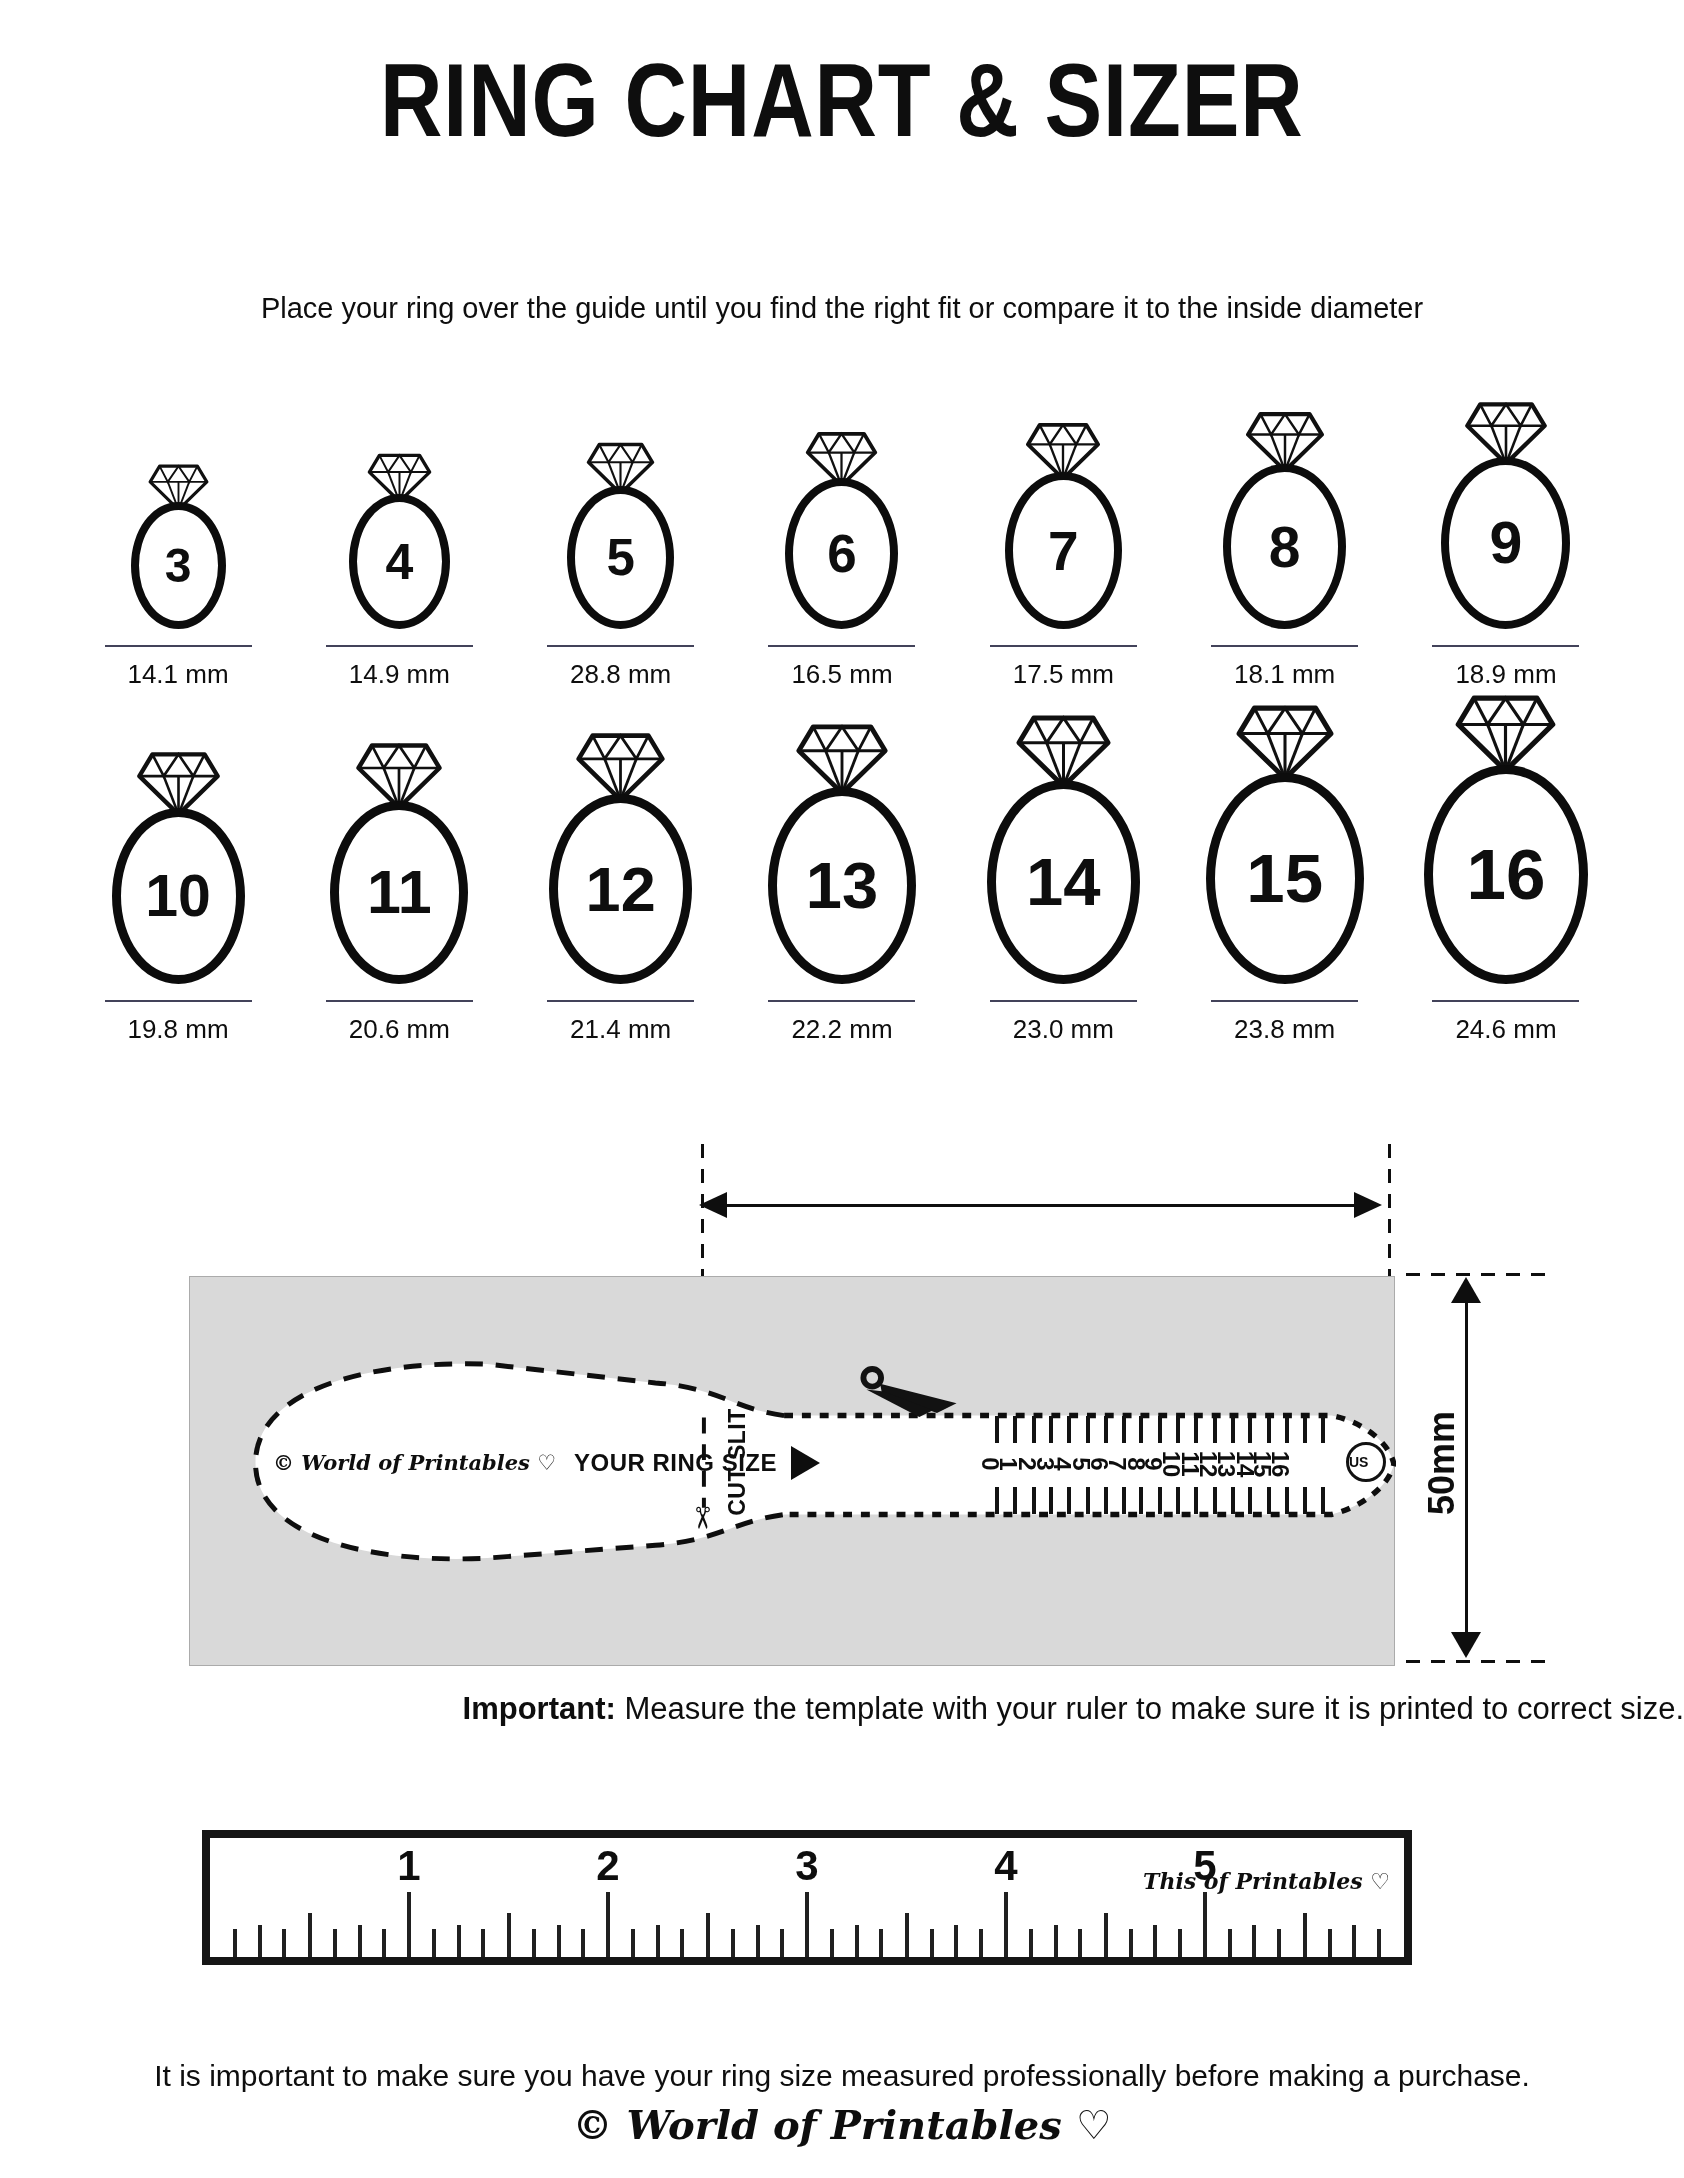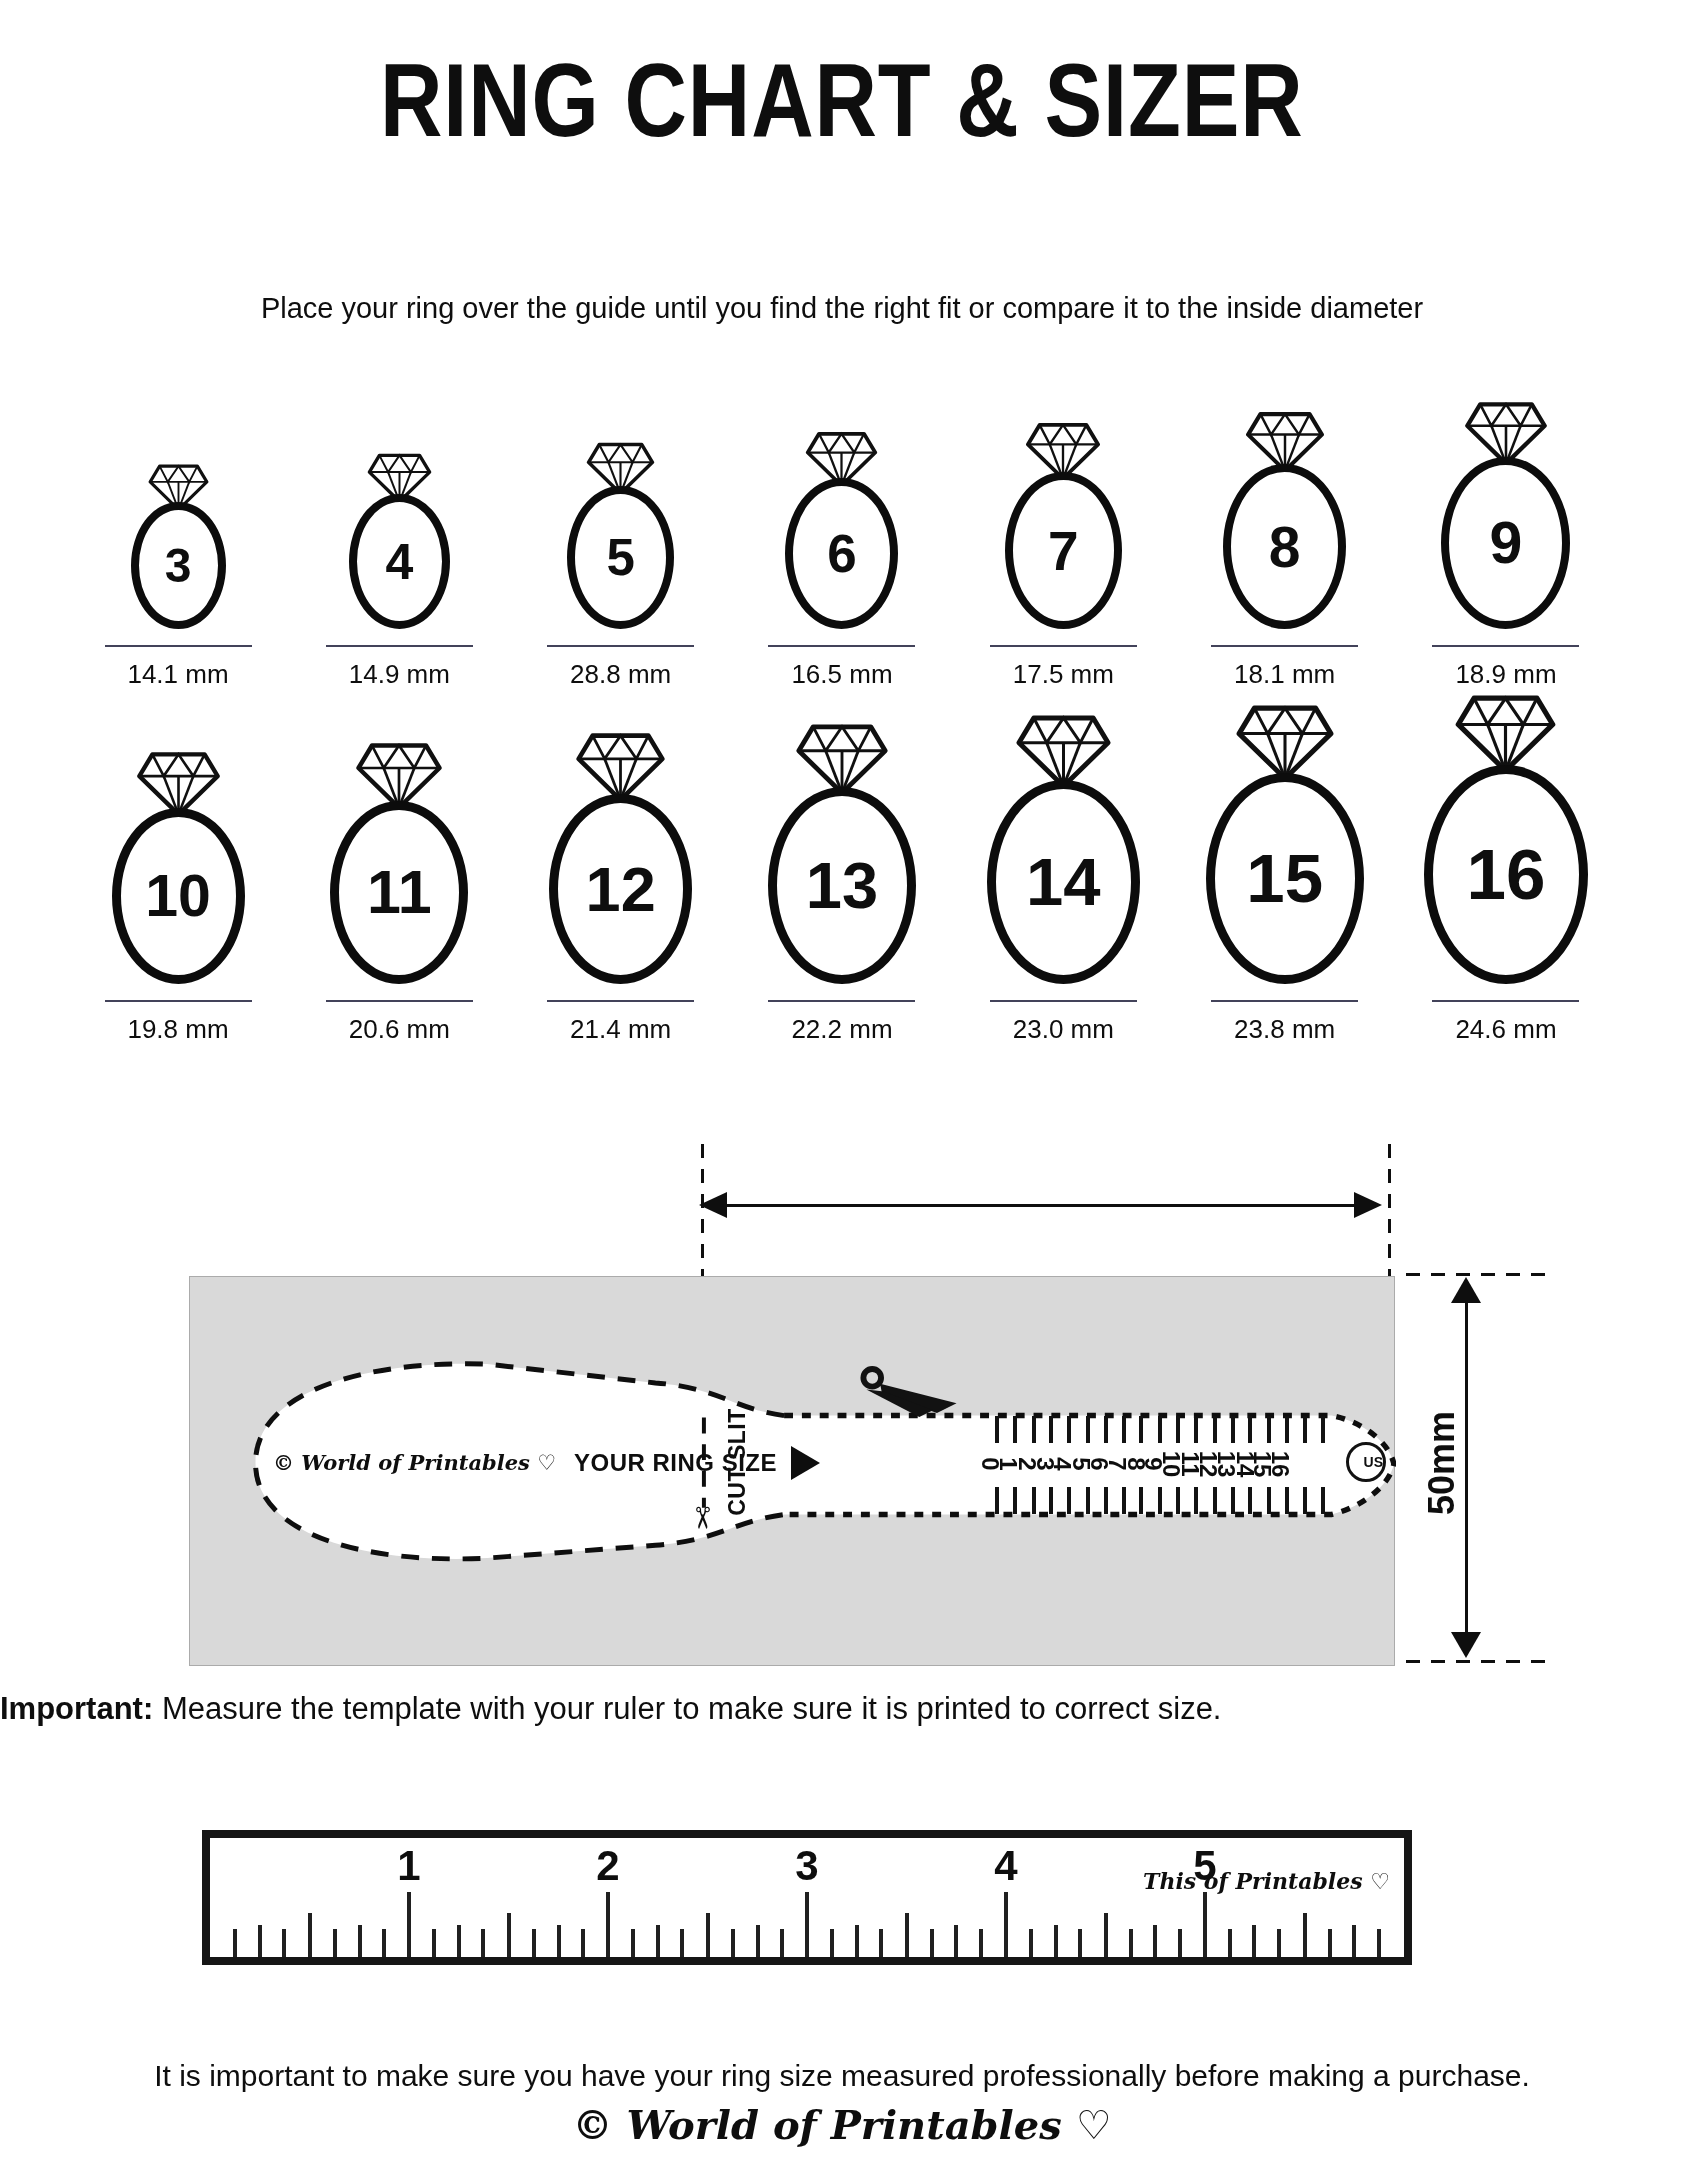--- a/index.html
+++ b/index.html
@@ -61,25 +61,25 @@
            display:flex;align-items:center;justify-content:center;transform:rotate(-90deg);
            font-size:23px;font-weight:bold;letter-spacing:0.5px;white-space:nowrap;}
   .sc-small{position:absolute;left:499px;top:226px;font-size:30px;line-height:30px;
             font-family:"DejaVu Sans",sans-serif;transform:rotate(90deg);}
   .sc-big{position:absolute;left:668px;top:89px;}
   .snum{position:absolute;top:165px;width:30px;height:44px;display:flex;
         align-items:center;justify-content:center;}
   .snum span{transform:rotate(90deg);font-size:24px;font-weight:bold;white-space:nowrap;}
   .tick{position:absolute;width:4px;background:#121212;}
   .us-circle{position:absolute;left:1156px;top:165px;width:34px;height:34px;border:3px solid #121212;
-             border-radius:50%;display:flex;align-items:center;justify-content:flex-end;
+             border-radius:50%;display:flex;align-items:center;justify-content:flex-start;
              font-size:14px;font-weight:bold;background:#fff;}
 
   
-  .important{position:absolute;top:1691px;left:0;width:1684px;text-align:left;font-size:31px;}
+  .important{position:absolute;top:1691px;left:0;width:1684px;text-align:right;font-size:31px;}
   .important b{font-weight:bold;}
 
   
   .ruler{position:absolute;left:202px;top:1830px;width:1210px;height:135px;
          border:8px solid #161616;box-sizing:border-box;background:#fff;}
   .ruler-inner{position:absolute;left:0;top:0;right:0;bottom:0;}
   .rn{position:absolute;top:4px;width:40px;text-align:center;font-size:42px;font-weight:bold;}
   .rtick{position:absolute;bottom:0;width:4px;background:#202020;}
   .ruler-brand{position:absolute;right:14px;top:30px;font-size:22px;}
 

